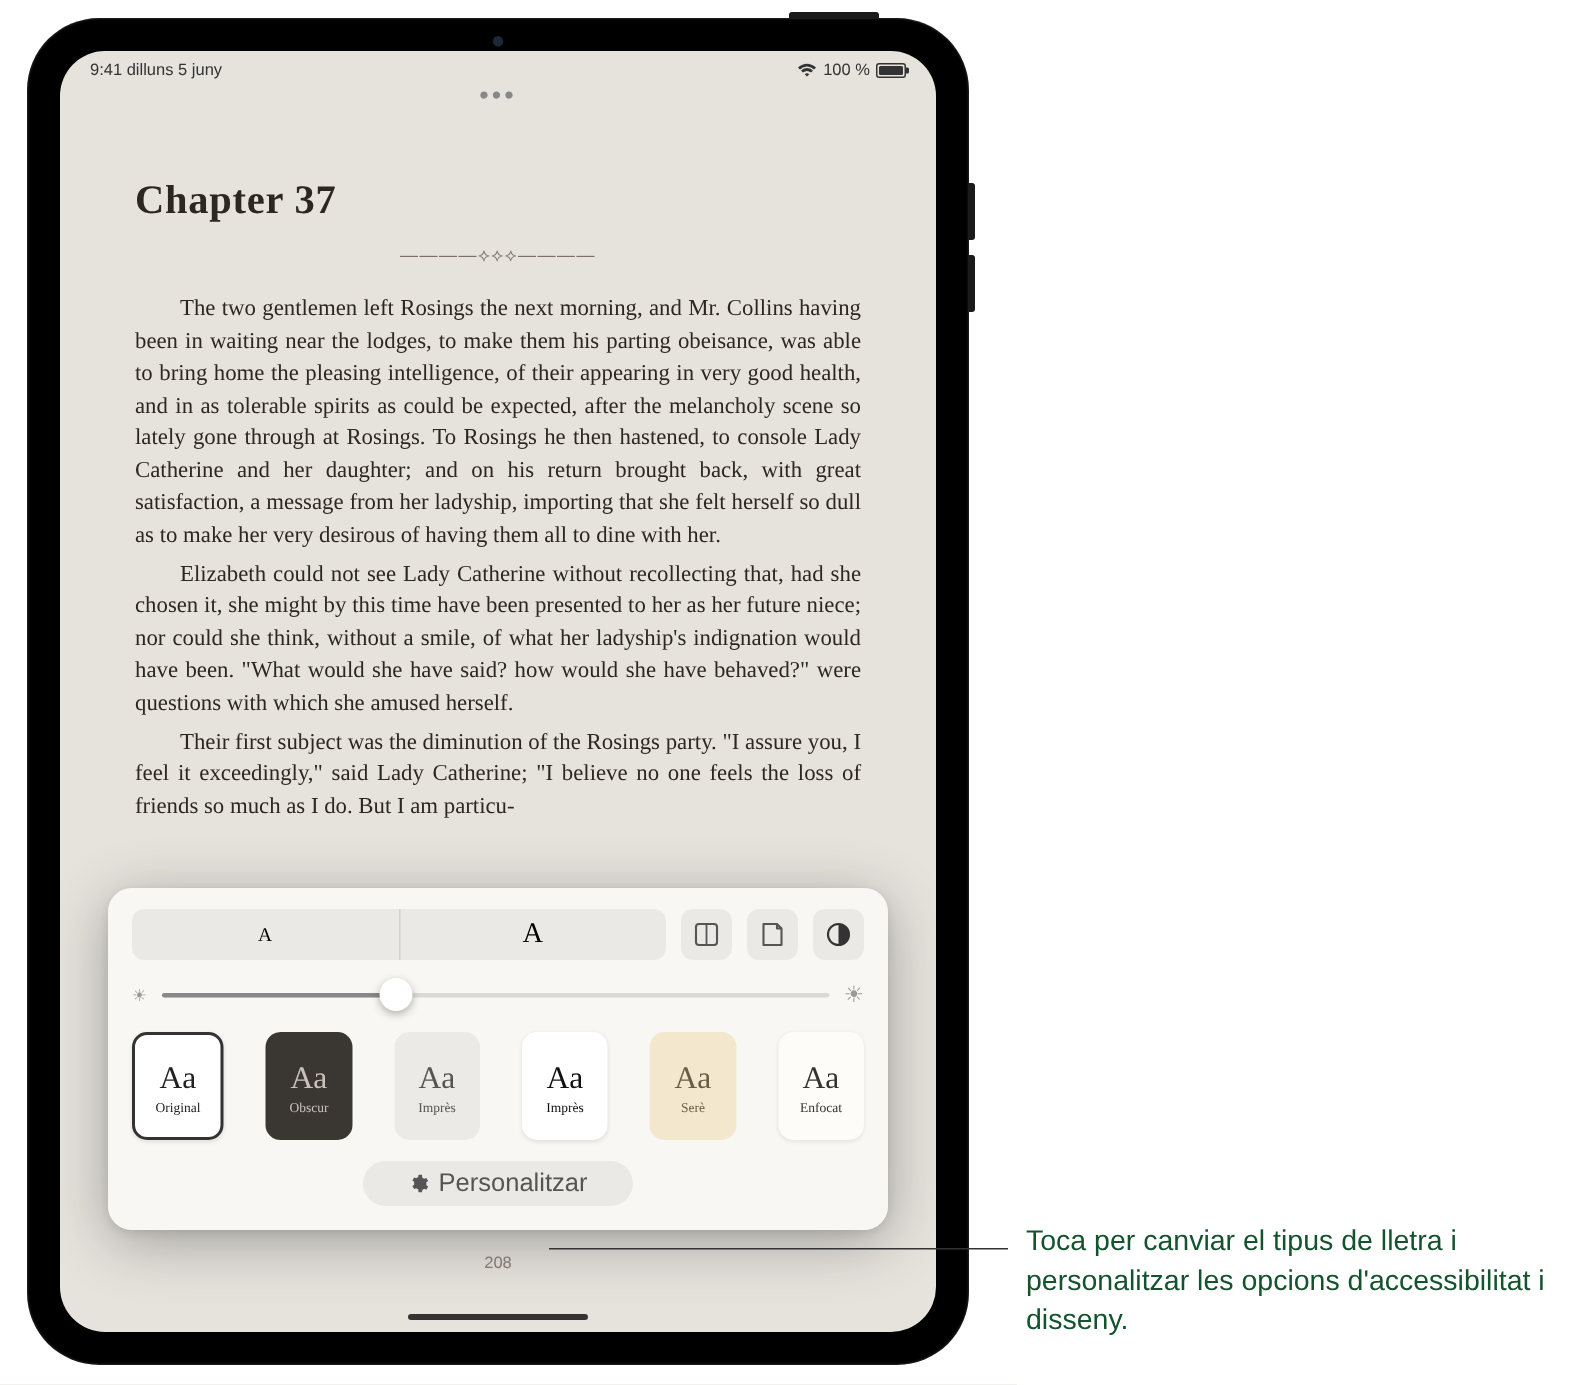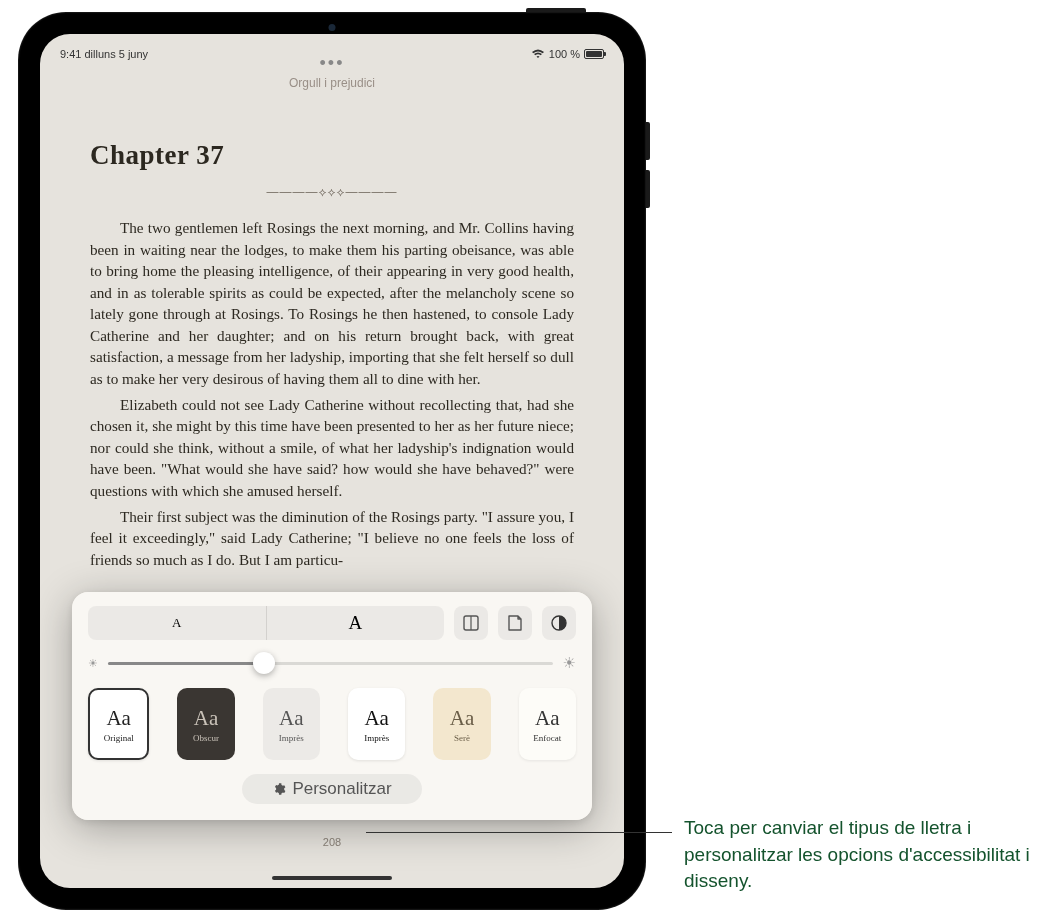--- a/index.html
+++ b/index.html
@@ -35,21 +35,21 @@
       height: 100%;
       background: #e6e3dd;
       border-radius: 30px;
       overflow: hidden;
       position: relative;
     }
     
     .status-bar {
       height: 26px;
       display: flex;
-      align-items: flex-end;
+      align-items: center;
       justify-content: space-between;
       padding: 0 20px;
       font-size: 11px;
       font-weight: 500;
       color: #333;
     }
     .status-right { display: flex; align-items: center; gap: 4px; }
     .battery-icon { display: inline-block; width: 20px; height: 10px; border: 1px solid #333; border-radius: 2px; position: relative; }
     .battery-icon::after { content: ''; position: absolute; right: -3px; top: 2px; width: 2px; height: 4px; background: #333; border-radius: 0 1px 1px 0; }
     .battery-fill { position: absolute; left: 1px; top: 1px; bottom: 1px; right: 1px; background: #333; border-radius: 1px; }
@@ -152,21 +152,20 @@
             <path d="M7 9 L5.5 7.5 Q7 6.3 8.5 7.5 Z M3 5 Q7 1.8 11 5 L9.7 6.3 Q7 4.2 4.3 6.3 Z M1 3 Q7 -2 13 3 L11.7 4.3 Q7 0.5 2.3 4.3 Z" fill="#333"></path>
           </svg>
         <span>100 %</span>
         <span class="battery-icon">
             <span class="battery-fill"></span>
           </span>
       </div>
     </div>
 
     <div class="more-icon">•••</div>
-    <div class="book-title">Orgull i prejudici</div>
 
     <div class="page-content">
       <h1 class="chapter-heading">Chapter 37</h1>
       <div class="divider-ornament">————⟡⟡⟡————</div>
       <p class="para">The two gentlemen left Rosings the next morning, and Mr. Collins having been in waiting near the lodges, to make them his parting obeisance, was able to bring home the pleasing intelli­gence, of their appearing in very good health, and in as tolerable spirits as could be expected, after the melancholy scene so lately gone through at Rosings. To Rosings he then hastened, to console Lady Catherine and her daughter; and on his return brought back, with great satisfaction, a message from her ladyship, importing that she felt herself so dull as to make her very desirous of having them all to dine with her.</p>
       <p class="para">Elizabeth could not see Lady Catherine without recollecting that, had she chosen it, she might by this time have been pre­sented to her as her future niece; nor could she think, without a smile, of what her ladyship's indignation would have been. "What would she have said? how would she have behaved?" were ques­tions with which she amused herself.</p>
       <p class="para">Their first subject was the diminution of the Rosings party. "I assure you, I feel it exceedingly," said Lady Catherine; "I believe no one feels the loss of friends so much as I do. But I am particu-</p>
     </div>
 
     <div class="page-number">208</div>

